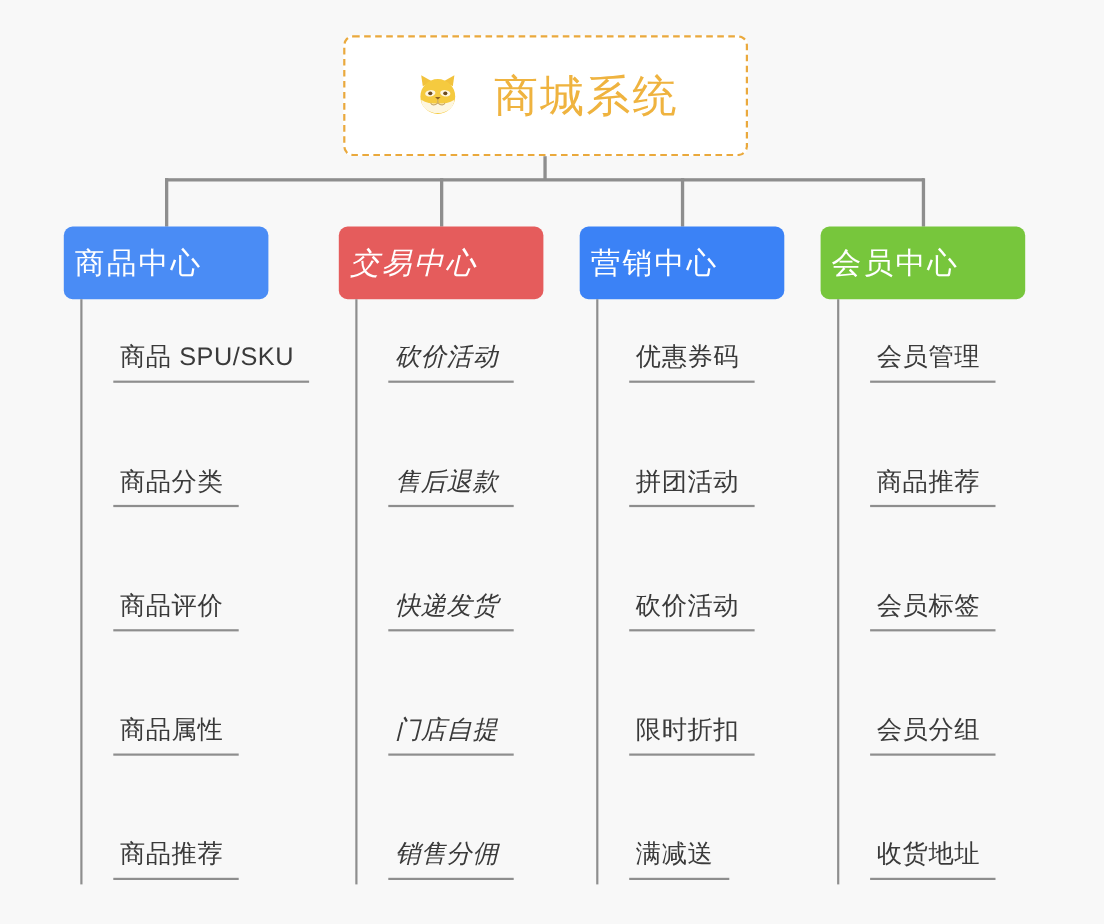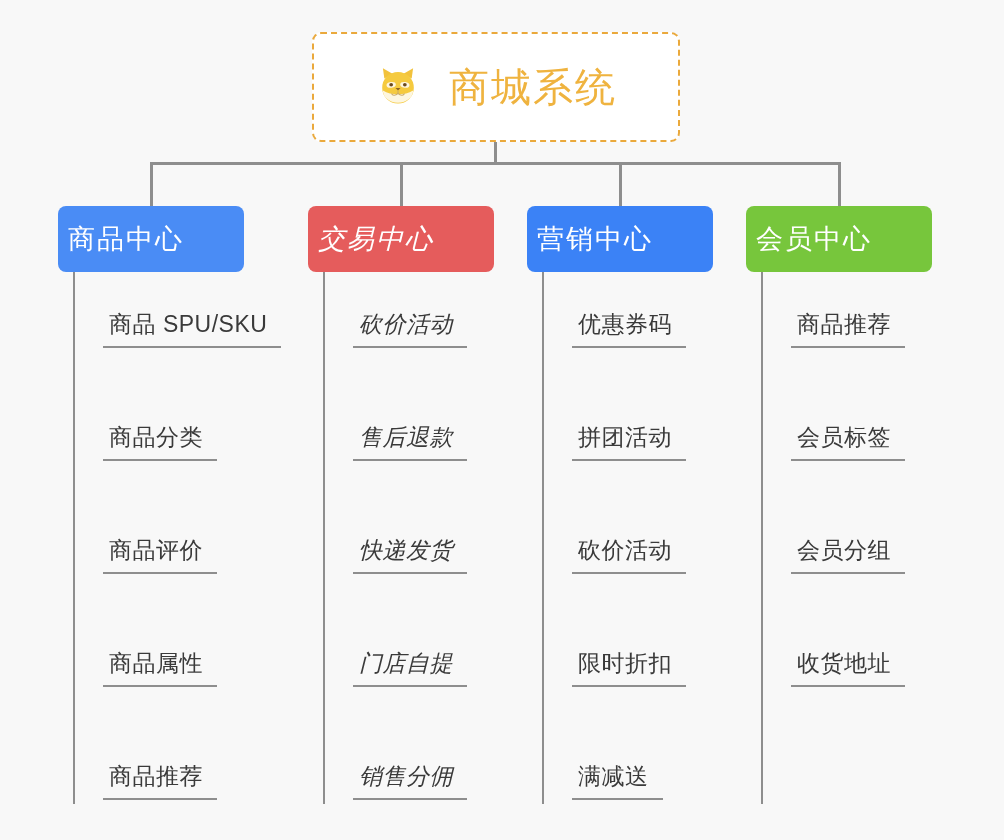--- a/index.html
+++ b/index.html
@@ -233,20 +233,23 @@
     </div>
   </div>
 
   <div class="branch" style="left:746px; width:186px;">
     <div class="branch-head" style="background:#77c63c;">
       <span>会员中心</span>
     </div>
     <div class="branch-trunk" style="height:532px;"></div>
     <div class="leaf-list">
       <div class="leaf">
+        <span class="leaf-inner"><span class="leaf-label">会员管理</span></span>
+      </div>
+      <div class="leaf">
         <span class="leaf-inner"><span class="leaf-label">商品推荐</span></span>
       </div>
       <div class="leaf">
         <span class="leaf-inner"><span class="leaf-label">会员标签</span></span>
       </div>
       <div class="leaf">
         <span class="leaf-inner"><span class="leaf-label">会员分组</span></span>
       </div>
       <div class="leaf">
         <span class="leaf-inner"><span class="leaf-label">收货地址</span></span>

